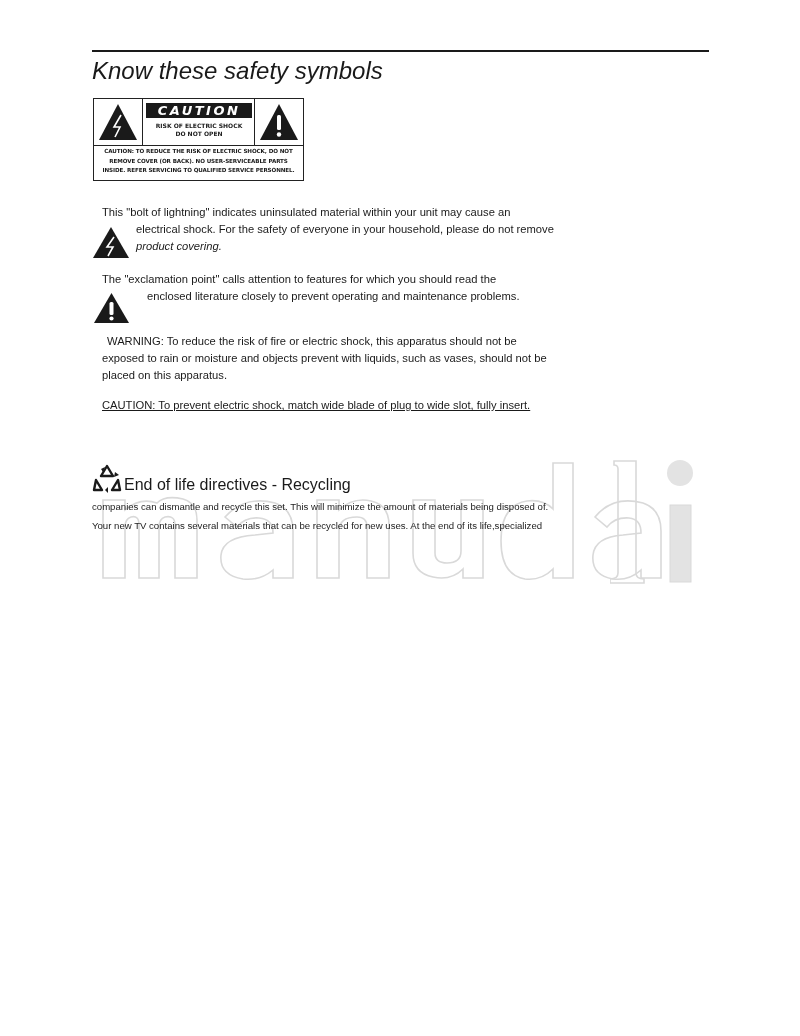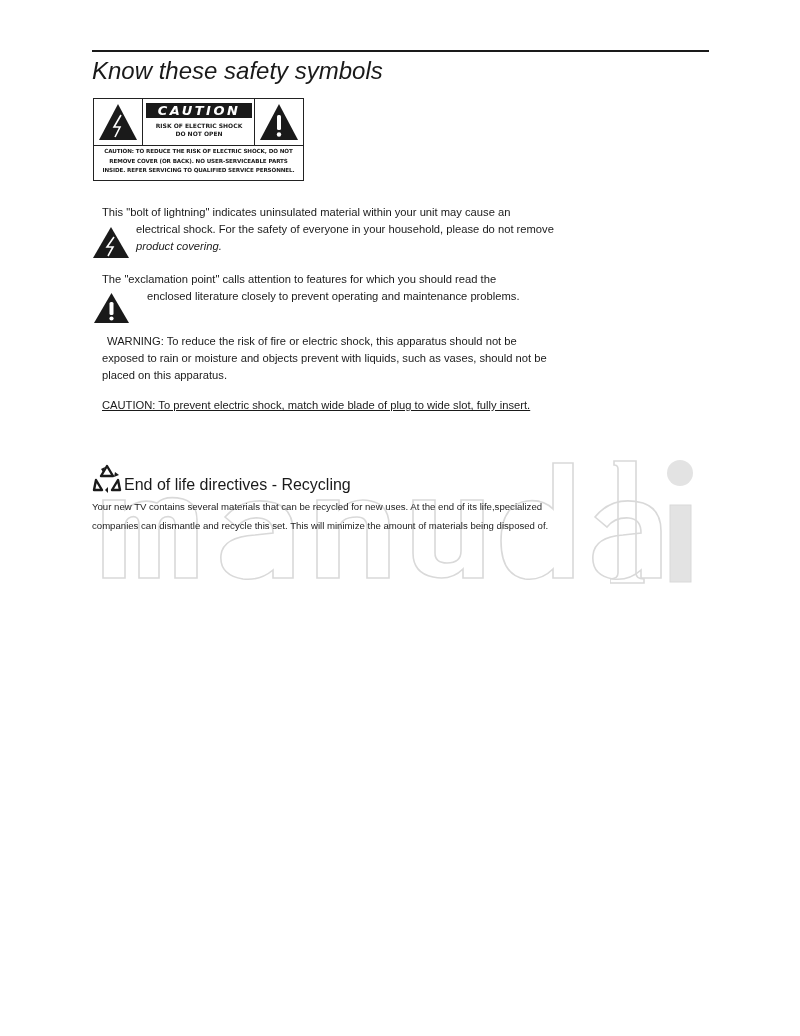--- a/index.html
+++ b/index.html
@@ -121,15 +121,15 @@
     <path d="M26,17 L28,27 L20,27 Z"></path>
   </g>
   <g fill="#1a1a1a">
     <polygon points="9,6 13,4 11,9"></polygon>
     <polygon points="23,9 27,12 22,14"></polygon>
     <polygon points="13,27 16,24 16,30"></polygon>
   </g>
 </svg>
 <div class="recycle-title">End of life directives - Recycling</div>
 <div class="recycle-text">
+  <div>companies can dismantle and recycle this set. This will minimize the amount of materials being disposed of.</div>
   <div>Your new TV contains several materials that can be recycled for new uses. At the end of its life,specialized</div>
-  <div>companies can dismantle and recycle this set. This will minimize the amount of materials being disposed of.</div>
 </div>
 
 </body></html>

